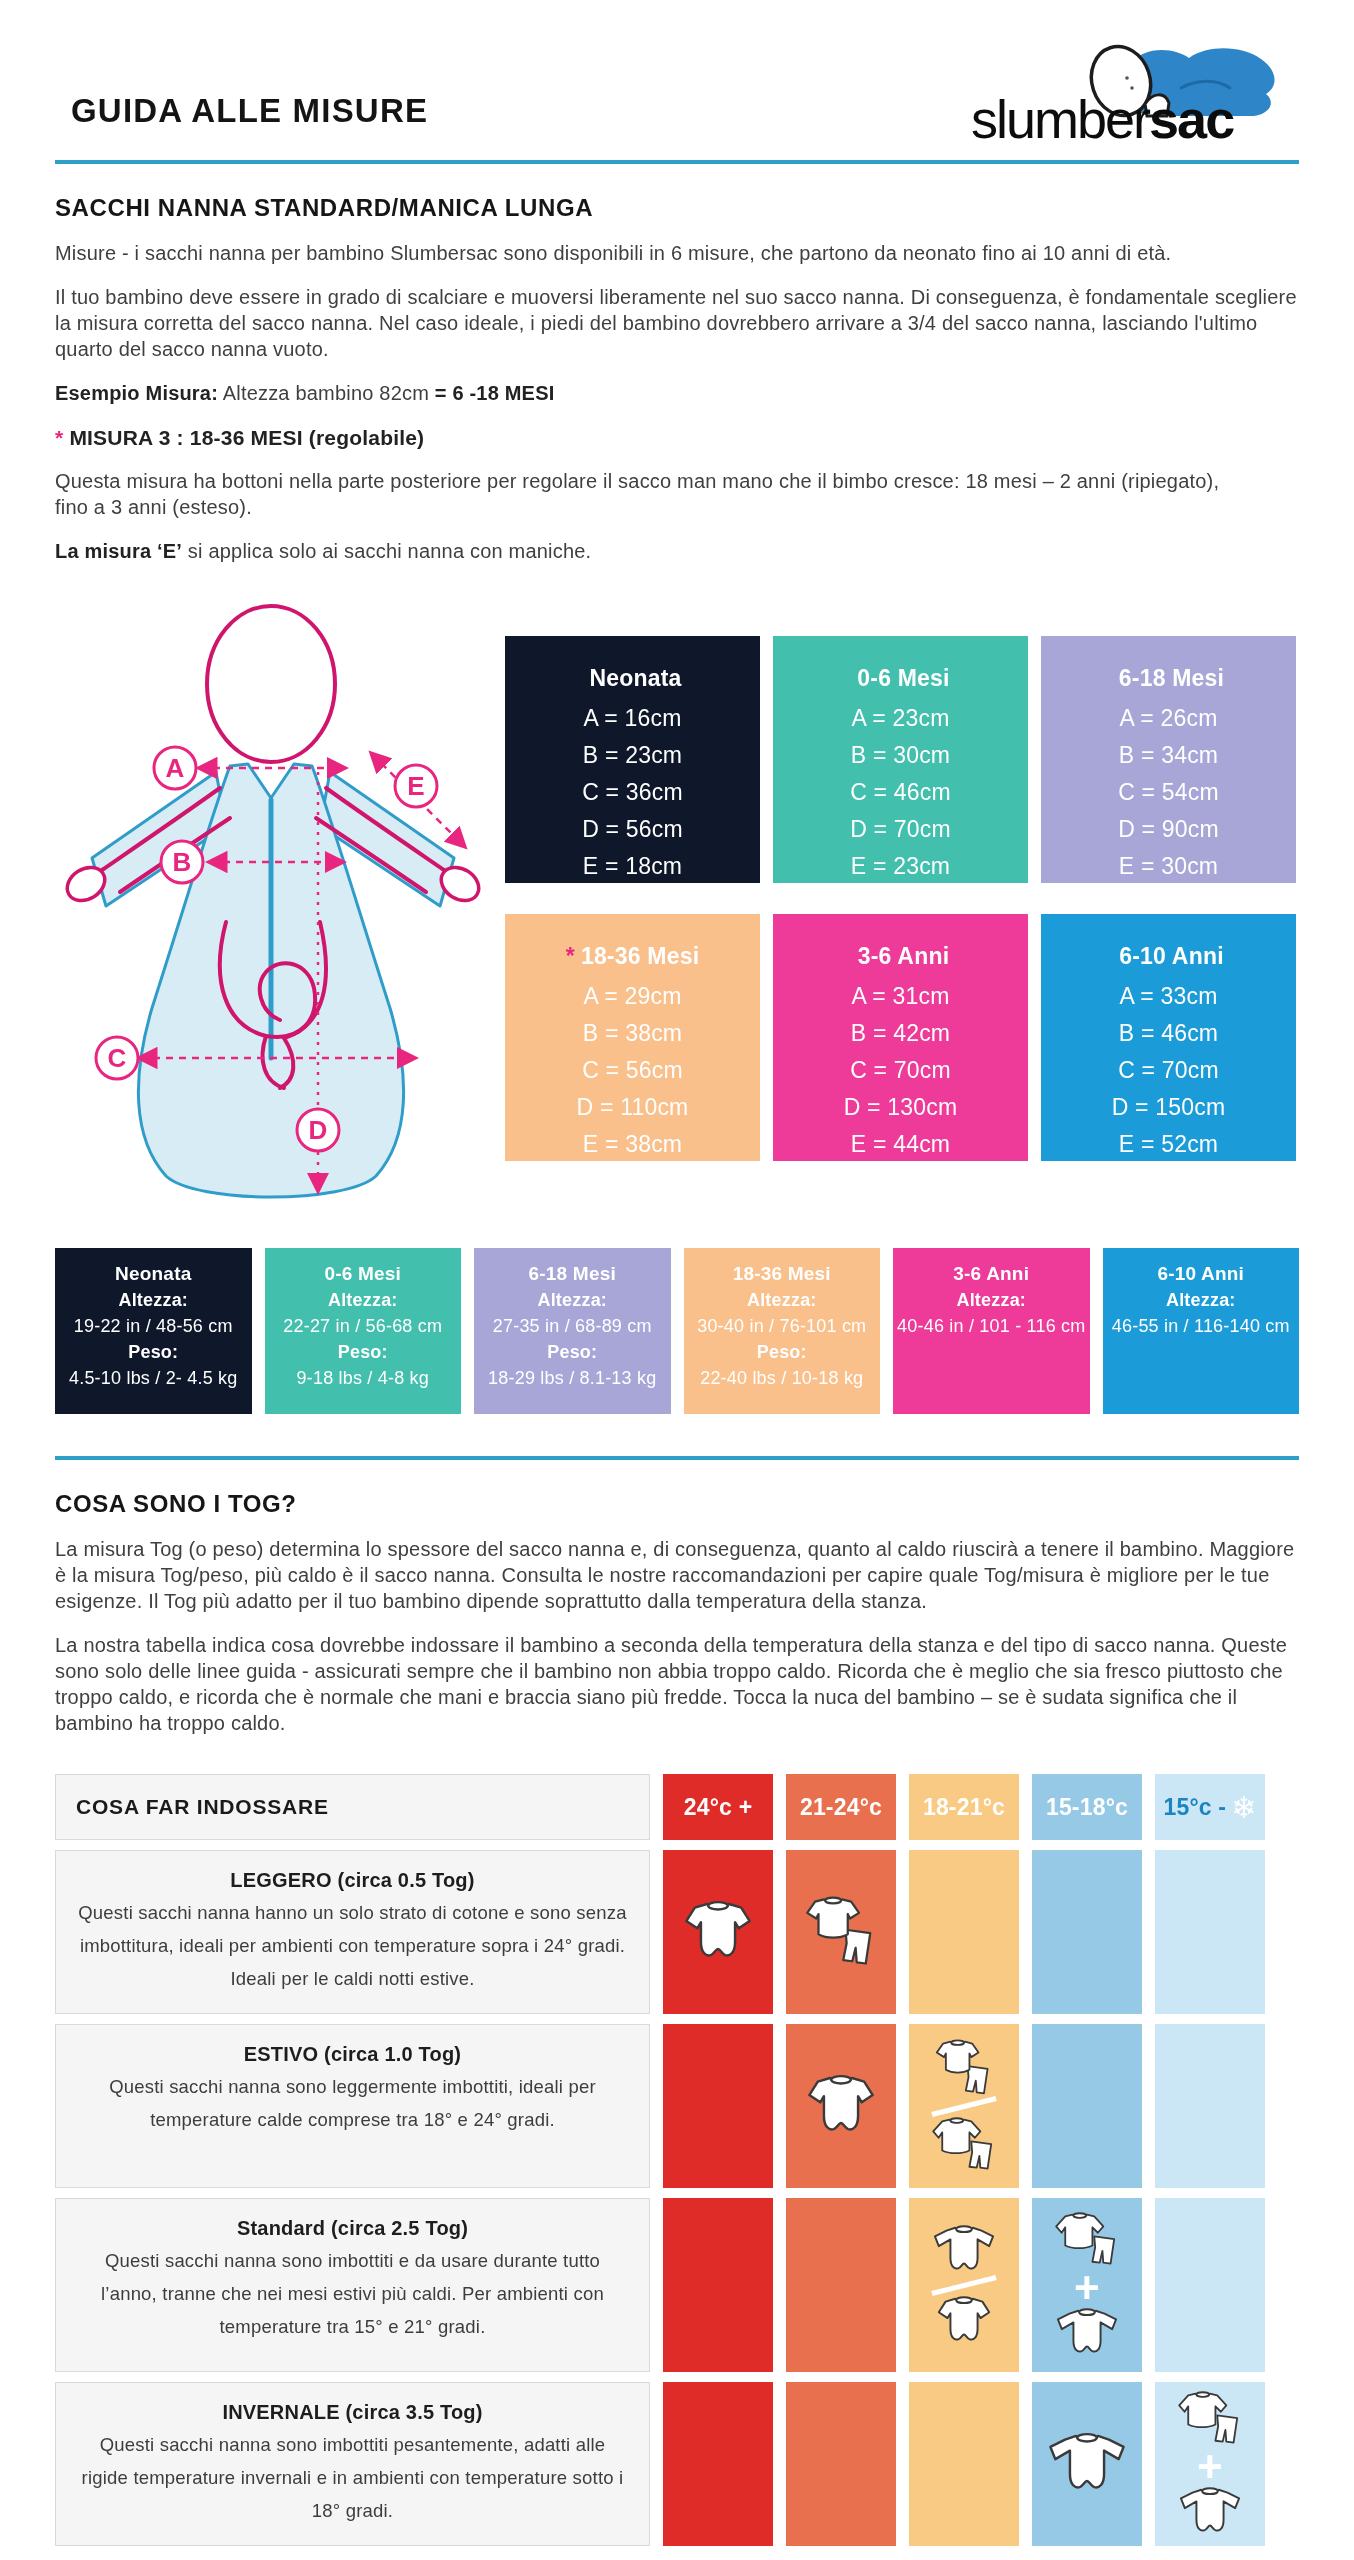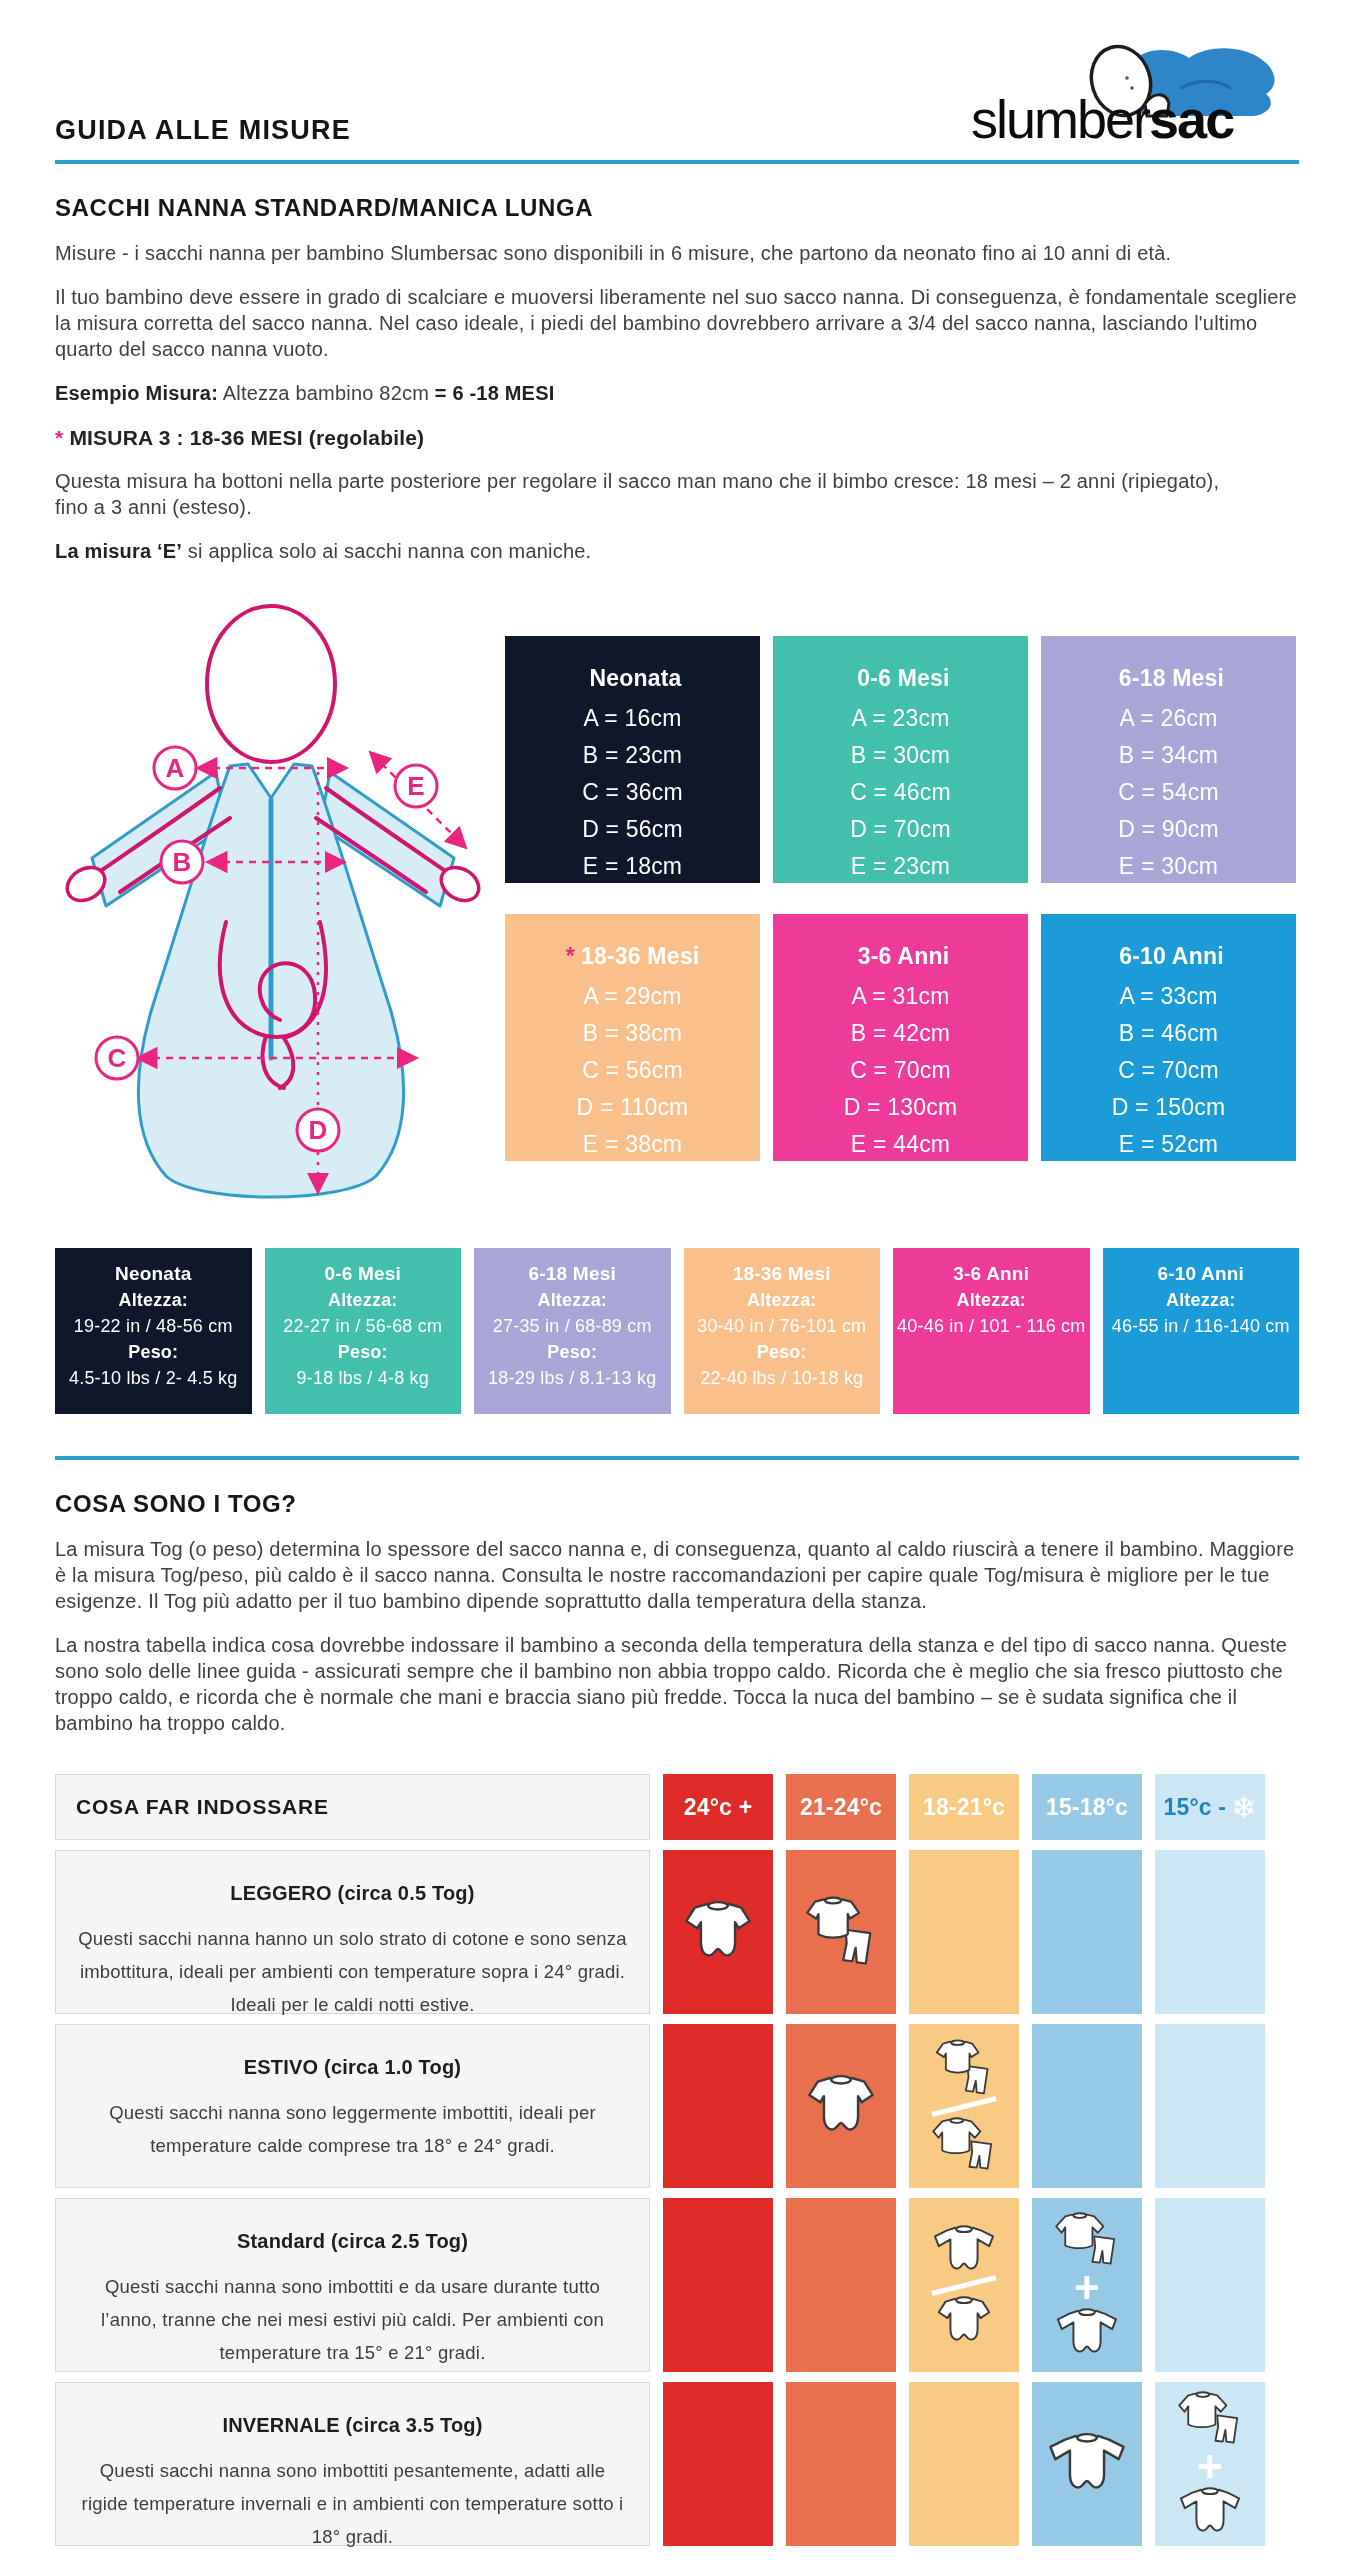--- a/index.html
+++ b/index.html
@@ -2,21 +2,21 @@
 <html lang="it"><head>
 <meta charset="utf-8">
 <style>
   html,body{margin:0;padding:0;background:#fff;}
   body{font-family:"Liberation Sans", sans-serif; color:#3f3f3f;}
   .page{position:relative;width:1354px;height:2560px;margin:0 auto;background:#fff;
         padding:0 55px;box-sizing:border-box;overflow:hidden;letter-spacing:.2px;}
 
   
   .hdr{position:relative;height:160px;}
-  .hdr h1{position:absolute;left:0;bottom:14px;margin:0;font-size:27px;font-weight:700;
+  .hdr h1{position:absolute;left:0;bottom:14px;margin:16px;font-size:33px;font-weight:700;
           letter-spacing:1.2px;color:#141414;}
   .logo{position:absolute;right:0;top:26px;width:330px;height:126px;}
   .divider{height:4px;background:#2e9fc9;border:none;margin:0;}
 
   
   h2.sec{font-size:24px;font-weight:700;color:#161616;letter-spacing:.6px;margin:30px 0 0;}
   .para{font-size:20px;line-height:26px;margin:18px 0 0;max-width:1244px;}
   .b{font-weight:700;color:#222;}
   .star{color:#e8257f;font-weight:700;margin-right:6px;}
   .mis3h{font-size:21px;font-weight:700;color:#222;margin:20px 0 17px;}
@@ -40,21 +40,21 @@
   .info-box .lbl{font-weight:700;}
 
   .divider2{height:4px;background:#2e9fc9;border:none;margin:42px 0 0;}
 
   
   .tog-grid{display:grid;grid-template-columns:595px repeat(5,110px);
             grid-template-rows:66px 164px 164px 174px 164px;gap:10px 13px;margin-top:38px;}
   .lab-cell{background:#f5f5f5;border:1px solid #d9d9d9;box-sizing:border-box;padding:14px 20px;text-align:center;}
   .corner{display:flex;align-items:center;font-size:21px;font-weight:700;color:#1a1a1a;
           letter-spacing:.8px;}
-  .lab-cell h3{margin:17px;font-size:20px;font-weight:700;color:#1d1d1d;letter-spacing:.2px;}
+  .lab-cell h3{margin:4px;font-size:20px;font-weight:700;color:#1d1d1d;letter-spacing:.2px;}
   .lab-cell p{margin:3px 0 0;font-size:18.5px;line-height:33px;color:#3d3d3d;}
   .th{display:flex;align-items:center;justify-content:center;font-size:23px;font-weight:700;
       color:#fff;white-space:nowrap;}
   .c0{background:#df2c28}.c1{background:#e8704e}.c2{background:#f8ca83}
   .c3{background:#96c9e6}.c4{background:#cbe6f4}
   .th.cold{color:#1b85c3;}
   .snow{color:#fff;font-size:30px;margin-left:5px;font-weight:400;}
   .icon-cell{display:flex;flex-direction:column;align-items:center;justify-content:center;gap:2px;}
   .icon-cell svg{display:block;}
   .icon-cell svg.g{width:78px;height:66px;}

